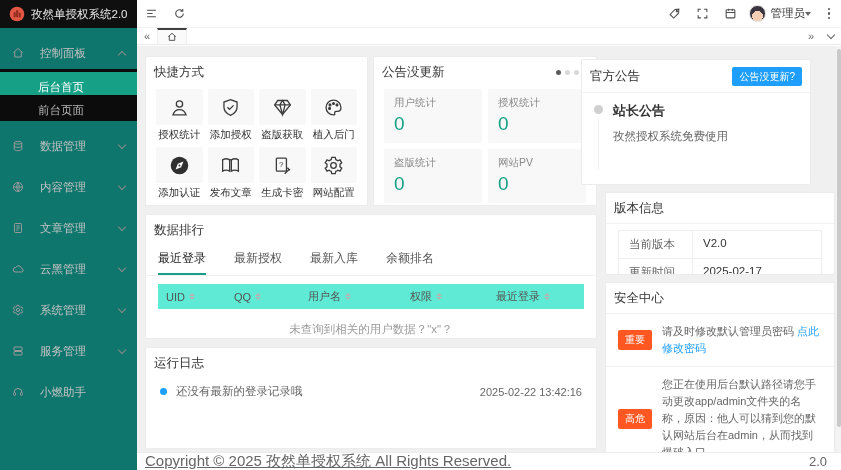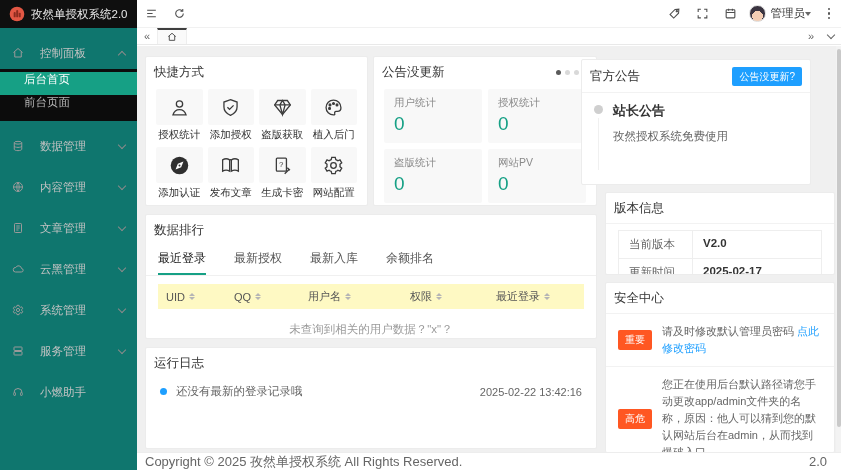--- a/index.html
+++ b/index.html
@@ -10,21 +10,21 @@
   .sidebar { position:absolute; left:0; top:0; width:137px; height:470px; background:#0f766e; z-index:5; }
   .logo { height:28px; display:flex; align-items:center; gap:6px; padding-left:9px; color:#e8e8e8; font-size:11.5px; background:#0f0f0f; white-space:nowrap; }
   .logo svg { width:16px; height:16px; flex:none; }
   .nav-group { height:32px; display:flex; align-items:center; gap:16px; padding:0 12px; color:#c2c2c2; font-size:11.5px; cursor:pointer; }
   .nav-group .nicon { width:12px; height:12px; display:flex; color:#9a9a9a; flex:none; }
   .nav-group .nicon svg { width:12px; height:12px; }
   .nav-group .lbl { flex:1; }
   .chev { width:6px; height:6px; border-right:1px solid #8a8a8a; border-bottom:1px solid #8a8a8a; transform:rotate(45deg); margin-top:-2px; flex:none; }
   .chev.up { transform:rotate(-135deg); margin-top:3px; }
   .subwrap { background:#0c0c0c; padding:3px 0; }
-  .sub { height:23px; display:flex; align-items:flex-start; padding-left:24px; color:#b5b5b5; font-size:11.5px; cursor:pointer; }
+  .sub { height:23px; display:flex; align-items:flex-end; padding-left:38px; color:#b5b5b5; font-size:11.5px; cursor:pointer; }
   .sub.active { background:#16a085; color:#fff; }
   .nav-gap { height:9px; }
 
   
   .topbar { position:absolute; left:137px; top:0; right:0; height:28px; background:#fff; border-bottom:1px solid #f1f1f1; display:flex; align-items:center; z-index:4; }
   .tb-icon { width:28px; height:28px; display:flex; align-items:center; justify-content:center; color:#4d4d4d; cursor:pointer; }
   .tb-icon svg { width:13px; height:13px; }
   .tb-right { margin-left:auto; display:flex; align-items:center; }
   .avatar { width:17px; height:17px; border-radius:50%; margin:0 5px 0 4px; background:radial-gradient(circle at 50% 68%, #f3cdb4 0 42%, #3a3440 43%); border:1px solid #ddd; cursor:pointer; }
   .user { display:flex; align-items:center; font-size:11.5px; color:#333; cursor:pointer; padding-right:6px; }
@@ -63,21 +63,21 @@
   .sbox { background:#f8f8f8; border-radius:2px; padding:7px 10px 8px; }
   .slbl { font-size:10.5px; color:#8a8a8a; }
   .sval { font-size:19px; color:#16a085; margin-top:3px; }
 
   
   #ranking { left:8px; top:168px; width:452px; height:125px; }
   .rtabs { display:flex; padding:0 12px; border-bottom:1px solid #f0f0f0; }
   .rtab { padding:5px 0 6px; margin-right:28px; font-size:12px; color:#555; cursor:pointer; }
   .rtab.active { color:#222; border-bottom:2px solid #16a085; }
   .rtable { margin:8px 12px 0; }
-  .thead { display:flex; background:#fef9c3; }
+  .thead { display:flex; background:#5eead4; }
   .th { font-size:11px; color:#555; padding:5px 8px; display:flex; align-items:center; gap:4px; }
   .th:nth-child(1){width:68px;} .th:nth-child(2){width:74px;} .th:nth-child(3){width:102px;font-family:Liberation Mono, monospace;} .th:nth-child(4){width:86px;} .th:nth-child(5){flex:1;}
   .sort { display:flex; flex-direction:column; gap:1px; }
   .sort i { width:0; height:0; border-left:3px solid transparent; border-right:3px solid transparent; }
   .sort .u { border-bottom:3.5px solid #b5b5b5; } .sort .d { border-top:3.5px solid #b5b5b5; }
   .empty { text-align:center; font-size:11.5px; color:#9a9a9a; padding:13px 0 12px; border-bottom:1px solid #f2f2f2; }
 
   
   #logs { left:8px; top:301px; width:452px; height:102px; }
   .logrow { display:flex; align-items:center; padding:6px 14px; }
@@ -94,32 +94,32 @@
   .tl-line { width:1px; flex:1; background:#f0f0f0; margin-top:4px; min-height:52px; }
   .tl-title { font-size:13px; font-weight:bold; color:#333; }
   .tl-text { font-size:11.5px; color:#666; margin-top:9px; }
 
   
   #version { left:468px; top:146px; width:230px; height:83px; }
   .vtable { margin:6px 12px 8px; border:1px solid #eee; }
   .vrow { display:flex; border-bottom:1px solid #eee; }
   .vrow:last-child { border-bottom:none; }
   .vlabel { width:74px; padding:6px 10px; font-size:11.5px; color:#666; border-right:1px solid #eee; }
-  .vvalue { flex:1; padding:6px 10px; font-size:11.5px; color:#333;font-weight:bold; }
+  .vvalue { flex:1; padding:6px 10px; font-size:11.5px; color:#333; }
 
   
   #security { left:468px; top:236px; width:230px; height:171px; }
   .secitem { display:flex; align-items:center; gap:10px; padding:9px 12px; border-bottom:1px solid #f2f2f2; }
   .badge { background:#ff5722; color:#fff; font-size:10px; padding:3px 7px; border-radius:2px; flex:none; }
   .sectext { font-size:11px; color:#666; line-height:1.55; }
   .seclink { color:#1e9fff; cursor:pointer; }
 
   
   .footer { position:absolute; left:137px; right:0; bottom:0; height:18px; background:#fff; border-top:1px solid #ededed; display:flex; align-items:center; padding:0 14px 0 8px; z-index:4; }
-  .copy { font-size:13px; color:#666; }
+  .copy { font-size:15px; color:#666;text-decoration:underline; }
   .fver { margin-left:auto; font-size:13px; color:#666; }
 
   
   .sb-track { position:absolute; right:0; top:46px; bottom:18px; width:5px; background:#f3f3f3; z-index:6; }
   .sb-thumb { position:absolute; top:3px; right:0.5px; width:4px; height:378px; border-radius:2px; background:#c9c9c9; cursor:pointer; }
 </style>
 </head>
 <body>
 
 <div class="screen">

